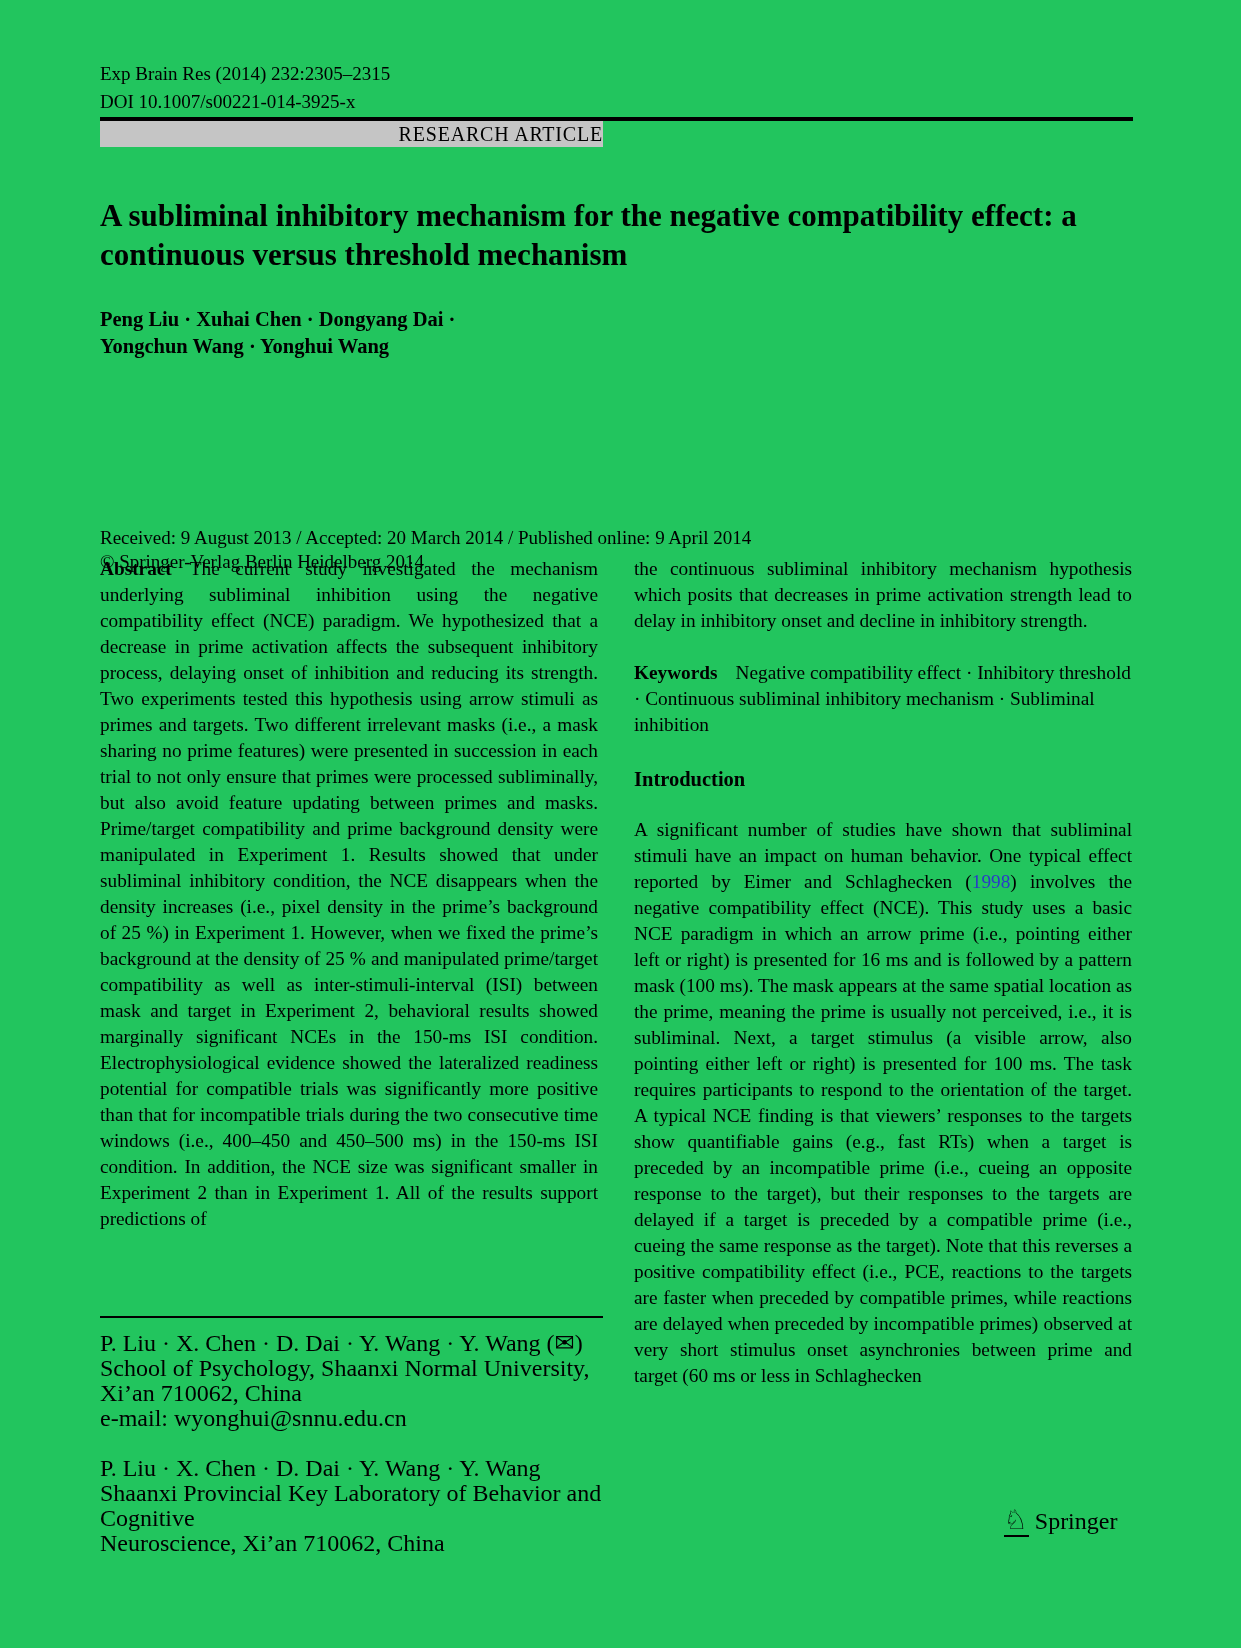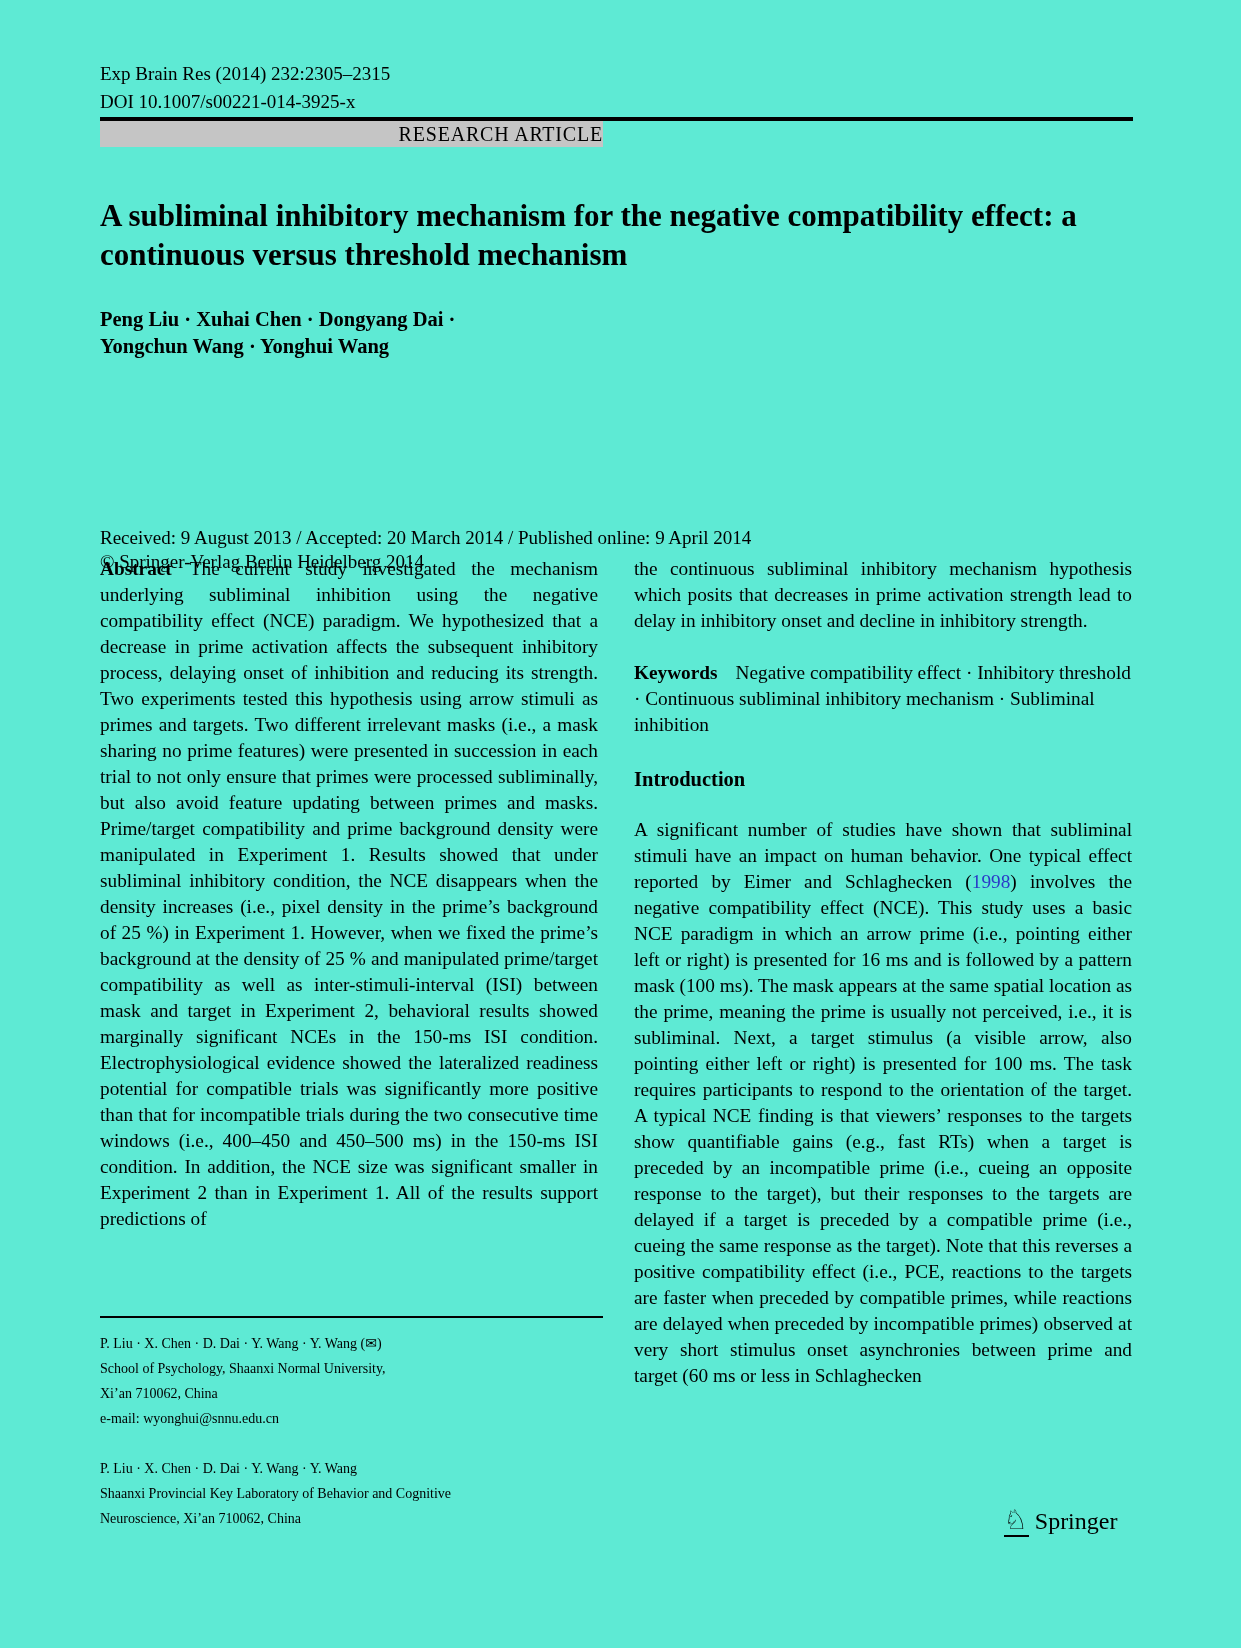--- a/index.html
+++ b/index.html
@@ -1,19 +1,19 @@
 <!DOCTYPE html>
 <html><head>
 <meta charset="utf-8">
 <style>
   html, body { margin:0; padding:0; background:#ffffff; }
   .page {
     position:relative;
     width:1241px; height:1648px;
-    background:#5eead4;
+    background:#22c55e;
     font-family:"Liberation Serif", serif;
     color:#000000;
     overflow:hidden;
   }
   .header-meta { position:absolute; top:60px; left:100px; font-size:19px; line-height:28px; }
   .top-rule { position:absolute; top:117px; left:100px; width:1033px; height:4px; background:#000; }
   .article-type-box {
     position:absolute; top:121px; left:100px; width:503px; height:26px;
     box-sizing:border-box; padding-left:14px;
     display:flex; align-items:center;
@@ -30,21 +30,21 @@
   .body { margin:0; font-size:19.3px; line-height:26px; }
   .justify { text-align:justify; }
   .run-in { font-weight:bold; }
   .gap { display:inline-block; width:18px; }
   .keywords { margin-top:26px; text-align:left; }
   .section-heading { margin:30px 0 26px 0; font-size:20.5px; font-weight:bold; }
   .cite-link { text-decoration:none; cursor:pointer; }
   .footnote {
     position:absolute; top:1316px; left:100px; width:503px;
     border-top:2px solid #000; padding-top:13px;
-    font-size:14px; line-height:25px;
+    font-size:24px; line-height:25px;
   }
   .fn-group2 { margin-top:25px; }
   .springer {
     position:absolute; top:1504px; left:988px; width:145px;
     text-align:center; font-size:24px; white-space:nowrap;
   }
   .knight { font-size:27px; border-bottom:2px solid #000; padding:0 1px 0 0; margin-right:6px; }
 </style>
 </head>
 <body>

